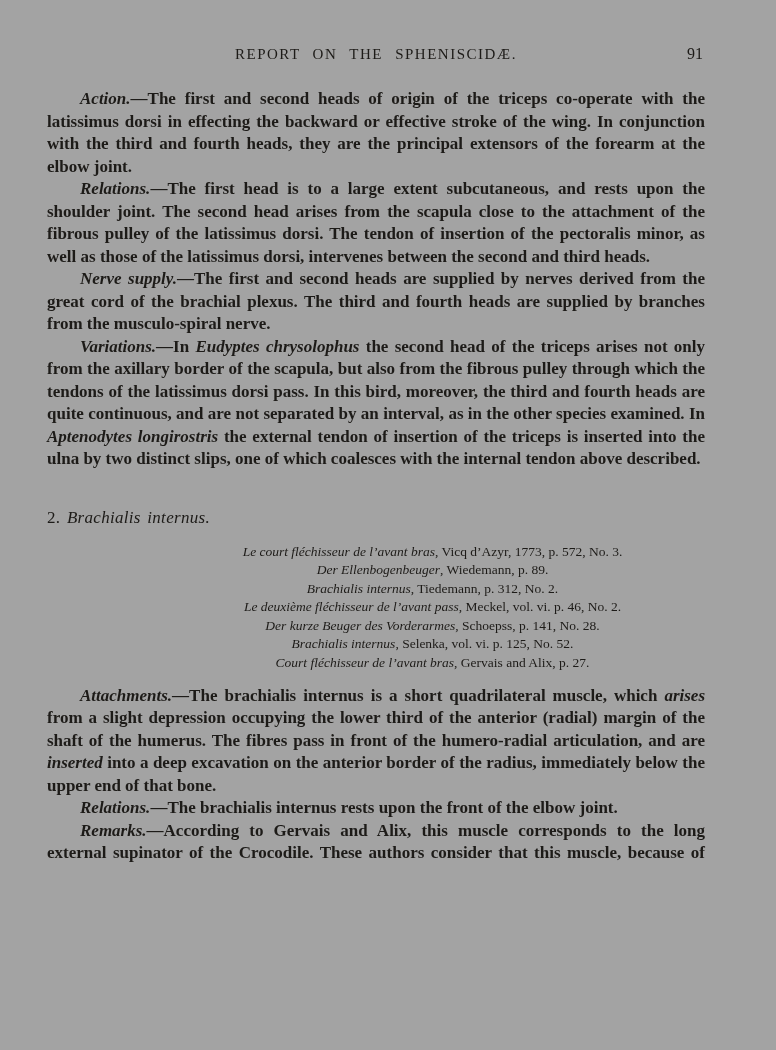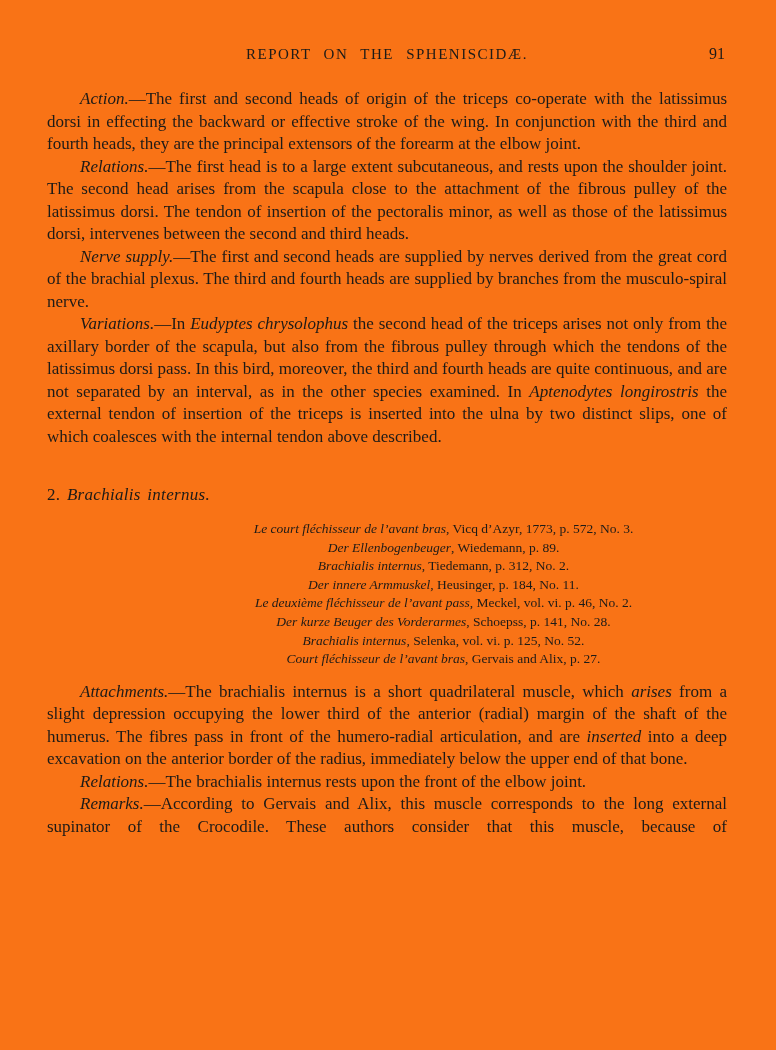--- a/index.html
+++ b/index.html
@@ -5,24 +5,24 @@
   html, body {
     margin: 0;
     padding: 0;
     background: #ffffff;
   }
   .page {
     position: relative;
     width: 776px;
     height: 1050px;
     box-sizing: border-box;
-    background: #f97316;
+    background: #a3a3a3;
     color: #1d1b18;
     font-family: "Liberation Serif", "DejaVu Serif", serif;
-    padding: 45px 49px 0 47px;
+    padding: 45px 71px 0 47px;
     overflow: hidden;
   }
   .running-head {
     position: relative;
     height: 18px;
     font-size: 15px;
     line-height: 18px;
     text-align: center;
     letter-spacing: 1.5px;
     word-spacing: 7px;
@@ -38,20 +38,21 @@
   }
   .body-text {
     margin-top: 25px;
     font-size: 17px;
     line-height: 22.5px;
     text-align: justify;
   }
   .para {
     margin: 0;
     text-indent: 33px;
+    font-weight: bold;
   }
   .para em, .section-heading em, .syn-line em {
     font-style: italic;
   }
   .justify-last {
     text-align-last: justify;
   }
   .section-heading {
     margin: 36px 0 14px 0;
     font-size: 17px;
@@ -93,21 +94,20 @@
     <p class="para"><em>Nerve supply.</em><span>—The first and second heads are supplied by nerves derived from the great cord of the brachial plexus.  The third and fourth heads are supplied by branches from the musculo-spiral nerve.</span></p>
 
     <p class="para"><em>Variations.</em><span>—In </span><em>Eudyptes chrysolophus</em><span> the second head of the triceps arises not only from the axillary border of the scapula, but also from the fibrous pulley through which the tendons of the latissimus dorsi pass.  In this bird, moreover, the third and fourth heads are quite continuous, and are not separated by an interval, as in the other species examined.  In </span><em>Aptenodytes longirostris</em><span> the external tendon of insertion of the triceps is inserted into the ulna by two distinct slips, one of which coalesces with the internal tendon above described.</span></p>
 
     <h2 class="section-heading"><span>2.  </span><em>Brachialis internus.</em></h2>
 
     <div class="synonymy">
       <div class="syn-line"><em>Le court fléchisseur de l’avant bras</em><span>, Vicq d’Azyr, 1773, p. 572, No. 3.</span></div>
       <div class="syn-line"><em>Der Ellenbogenbeuger</em><span>, Wiedemann, p. 89.</span></div>
       <div class="syn-line"><em>Brachialis internus</em><span>, Tiedemann, p. 312, No. 2.</span></div>
-      <div class="syn-line"><em>Der innere Armmuskel</em><span>, Heusinger, p. 184, No. 11.</span></div>
       <div class="syn-line"><em>Le deuxième fléchisseur de l’avant pass</em><span>,  Meckel, vol. vi. p. 46, No. 2.</span></div>
       <div class="syn-line"><em>Der kurze Beuger des Vorderarmes</em><span>, Schoepss, p. 141, No. 28.</span></div>
       <div class="syn-line"><em>Brachialis internus</em><span>, Selenka, vol. vi. p. 125, No. 52.</span></div>
       <div class="syn-line"><em>Court fléchisseur de l’avant bras</em><span>, Gervais and Alix, p. 27.</span></div>
     </div>
 
     <p class="para"><em>Attachments.</em><span>—The brachialis internus is a short quadrilateral muscle, which </span><em>arises</em><span> from a slight depression occupying the lower third of the anterior (radial) margin of the shaft of the humerus.  The fibres pass in front of the humero-radial articulation, and are </span><em>inserted</em><span> into a deep excavation on the anterior border of the radius, immediately below the upper end of that bone.</span></p>
 
 
     <p class="para"><em>Relations.</em><span>—The brachialis internus rests upon the front of the elbow joint.</span></p>

